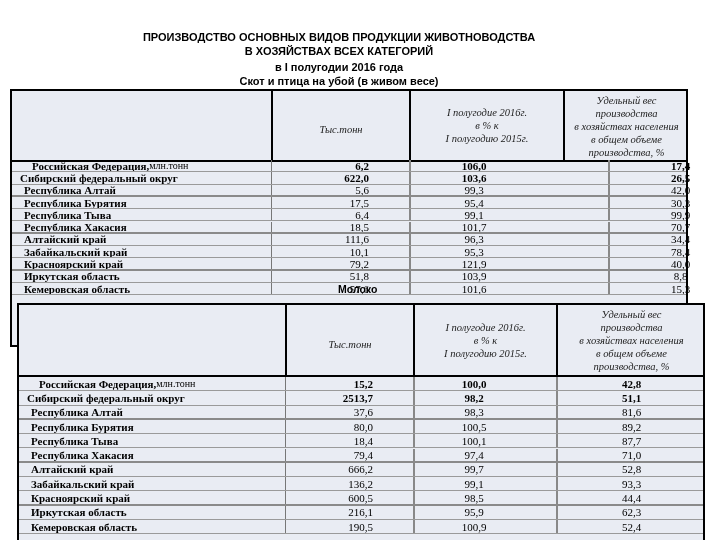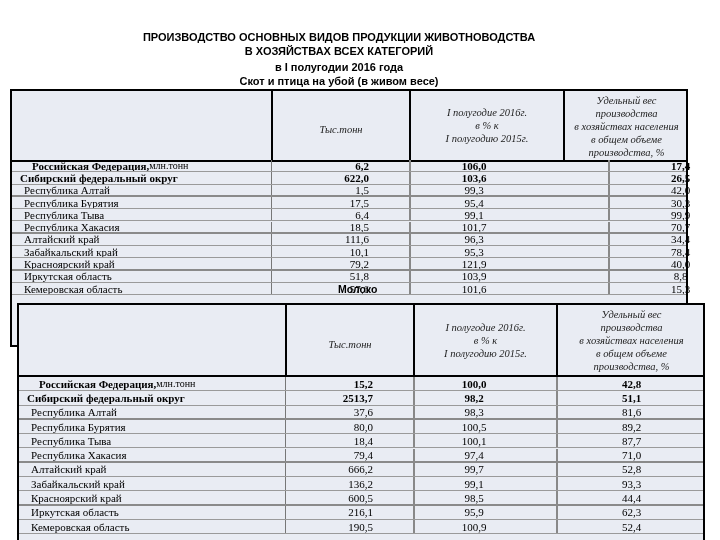--- a/index.html
+++ b/index.html
@@ -21,21 +21,21 @@
   .rows { position:absolute; left:0; right:0; }
   .row { position:absolute; left:0; right:0; font-size:11px; color:#000; border-bottom:1px solid #9a9a9a; box-sizing:border-box; }
   .row.thick { border-bottom:2px solid #8a8a8a; }
   .cell { position:absolute; top:0; bottom:0; display:flex; align-items:center; box-sizing:border-box; white-space:nowrap; overflow:hidden; }
   .cell.c1, .cell.c2, .cell.c3 { border-left:1px solid #777; }
   .cell.c2, .cell.c3 { border-left:2px solid #888; }
   .cell.c1 { justify-content:flex-end; padding-right:40px; }
   .cell.c2, .cell.c3 { justify-content:center; }
   .bold { font-weight:bold; }
   .lbl.indent1 { padding-left:8px; }
-  .lbl.indent2 { padding-left:12px; }
+  .lbl.indent2 { padding-left:12px;font-weight:bold; }
   .lbl.indent0 { padding-left:20px; }
   .unit { font-weight:normal; font-size:10px; }
 
   
   #table1 .rows { top:69px; }
   #table1 .row { height:12.3px; }
   #table1 .lbl { left:0; width:259px; }
   #table1 .c1 { left:259px; width:138px; }
   #table1 .c2 { left:397px; width:128px; }
   #table1 .c3 { left:551px; width:143px;margin-left:45px; }
@@ -102,21 +102,21 @@
           <span>Сибирский федеральный округ</span>
         </div>
         <div class="cell c1">622,0</div>
         <div class="cell c2">103,6</div>
         <div class="cell c3">26,5</div>
       </div>
       <div class="row thick" style="top: 24.6px;">
         <div class="cell lbl indent2">
           <span>Республика Алтай</span>
         </div>
-        <div class="cell c1">1,5</div>
+        <div class="cell c1">5,6</div>
         <div class="cell c2">99,3</div>
         <div class="cell c3">42,0</div>
       </div>
       <div class="row" style="top: 36.9px;">
         <div class="cell lbl indent2">
           <span>Республика Бурятия</span>
         </div>
         <div class="cell c1">17,5</div>
         <div class="cell c2">95,4</div>
         <div class="cell c3">30,3</div>

